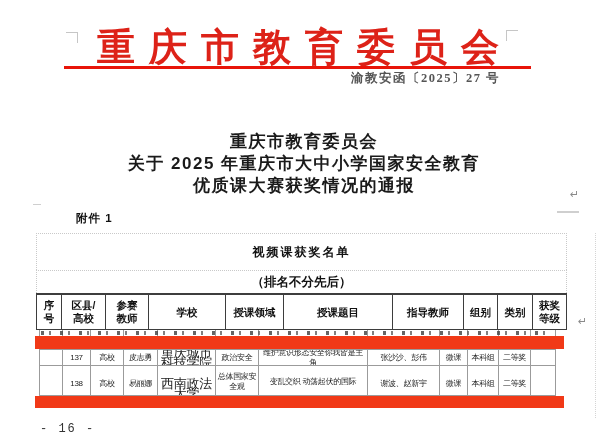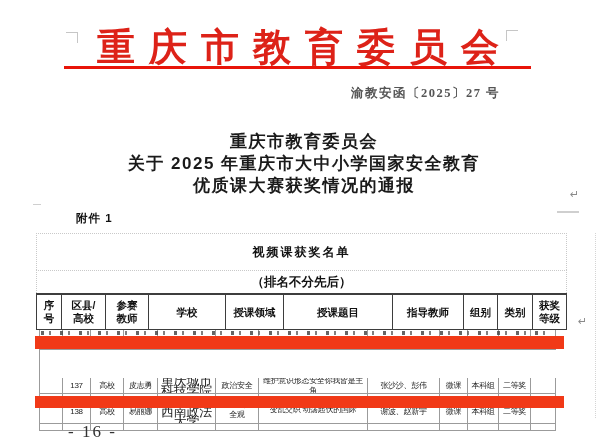--- a/index.html
+++ b/index.html
@@ -15,21 +15,21 @@
 
   
   .letterhead {
     position:absolute; left:0; top:22px; width:596px; text-align:center;
     font-family:"Liberation Serif","DejaVu Serif",serif; font-weight:bold;
     font-size:38px; color:#dd2218; letter-spacing:14px; padding-left:14px;
     white-space:nowrap;
   }
   .red-rule { position:absolute; left:64px; top:66px; width:467px; height:3px; background:#e81409; }
   .doc-number {
-    position:absolute; top:85px; right:108px;
+    position:absolute; top:70px; right:108px;
     font-family:"Liberation Serif","DejaVu Serif",serif; font-weight:bold;
     font-size:12.5px; color:#555; letter-spacing:1.5px;margin-left:24px;
   }
 
   
   .doc-title {
     position:absolute; left:0; top:131px; width:608px; text-align:center;
     font-weight:bold; font-size:17px; line-height:22px; color:#1a1a1a; letter-spacing:1.5px;
   }
 
@@ -68,21 +68,21 @@
     white-space:pre-line; flex:0 0 auto;
   }
   .hcell:last-child { border-right:none; }
   .hc1{width:25px}.hc2{width:44px}.hc3{width:43px}.hc4{width:77px}.hc5{width:58px}
   .hc6{width:109px}.hc7{width:71px}.hc8{width:35px}.hc9{width:34px}.hc10{width:33px}
 
   
   .award-table-body { position:absolute; left:39px; top:330px; width:517px; border-left:1px solid #9b9b9b; }
   .body-row { display:flex; }
   .body-row:nth-child(1){ height:20px; }
-  .body-row:nth-child(2){ height:16px;margin-top:28px; }
+  .body-row:nth-child(2){ height:16px; }
   .body-row:nth-child(3){ height:30px; }
   .body-row:nth-child(4){ height:7px; }
   .cell {
     flex:0 0 auto; border-right:1px solid #9b9b9b; border-bottom:1px solid #9b9b9b;
     display:flex; align-items:center; justify-content:center; text-align:center;
     font-size:8px; line-height:10px; color:#222; letter-spacing:-0.3px; overflow:hidden;
     padding:0 1px;
   }
   .c1{width:23px}.c2{width:28px}.c3{width:33px}.c4{width:34px}.c5{width:58px;font-size:13px}
   .c6{width:43px}.c7{width:109px}.c8{width:72px}.c9{width:28px}.c10{width:31px}.c11{width:32px}.c12{width:25px}
@@ -94,22 +94,22 @@
   
   .glyph-tops {
     position:absolute; left:41px; top:331px; width:513px; height:4px; opacity:.85;
     background-image:repeating-linear-gradient(90deg,#4a4a4a 0 3px,transparent 3px 8px,#6a6a6a 8px 10px,transparent 10px 19px);
   }
   .red-bar { position:absolute; left:35px; width:529px; background:#f13917; }
   .red-bar-1 { top:336px; height:13px; }
   .red-bar-2 { top:396px; height:12px; }
 
   .page-number {
-    position:absolute; left:68px; top:422px;
-    font-family:Liberation Serif, serif; font-size:17px; color:#333; letter-spacing:2px;
+    position:absolute; left:40px; top:422px;
+    font-family:Liberation Mono, monospace; font-size:12px; color:#333; letter-spacing:2px;
   }
 </style>
 </head>
 <body>
 
 <div class="page">
 
   <div class="crop crop-tl"></div>
   <div class="crop crop-tr"></div>
 

